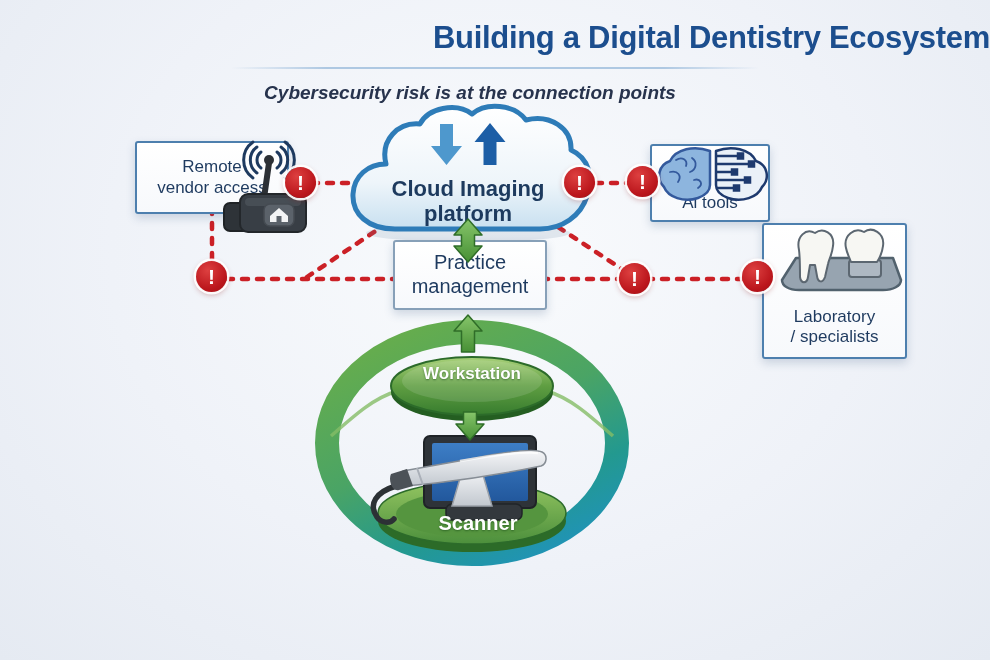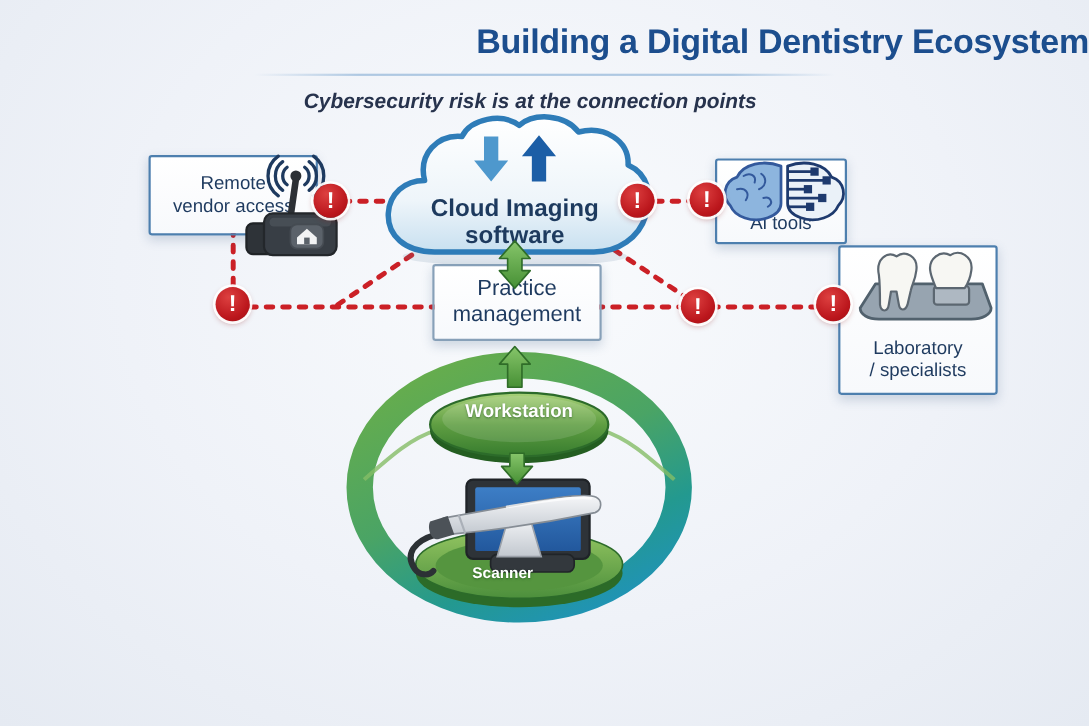--- a/index.html
+++ b/index.html
@@ -14,42 +14,42 @@
   .title{
     left:0;top:20px;width:990px;text-align:right;
     font-size:31px;font-weight:bold;letter-spacing:-0.3px;color:#1c4e8e;
   }
   .divider{
     left:231px;top:67px;width:528px;height:2px;
     background:linear-gradient(to right, rgba(170,196,224,0), #aec8e2 18%, #aec8e2 82%, rgba(170,196,224,0));
   }
   .subtitle{
     left:0;top:82px;width:940px;text-align:center;
-    font-size:19px;font-style:italic;font-weight:600;color:#27334d;margin-left:12px;
+    font-size:19px;font-style:italic;font-weight:600;color:#27334d;
   }
   
   .node{
     background:linear-gradient(to bottom,#ffffff,#f7f9fc);
     border:2px solid #4d7fae;border-radius:3px;
     box-shadow:0 4px 10px rgba(60,90,130,.22);
     color:#1e3a5f;font-weight:normal;text-align:center;
     display:flex;flex-direction:column;justify-content:center;
     line-height:1.18;
   }
   .node span{display:block;}
   #remote-box{left:135px;top:141px;width:150px;height:69px;font-size:17px;}
   #ai-box{left:650px;top:144px;width:120px;height:78px;font-size:17px;justify-content:flex-end;padding-bottom:7px;box-sizing:border-box;}
   #lab-box{left:762px;top:223px;width:145px;height:136px;font-size:17px;justify-content:flex-end;padding-bottom:10px;box-sizing:border-box;}
   #practice-box{left:393px;top:240px;width:150px;height:66px;font-size:20px;border-color:#87a0b8;}
   
   .float-label{color:#1d3a5e;font-weight:bold;text-align:center;line-height:1.15;}
   .float-label span{display:block;}
   #cloud-label{left:383px;top:176px;width:170px;font-size:22px;}
   #lw-label{left:397px;top:364px;width:150px;font-size:17px;color:#ffffff;text-shadow:0 1px 2px rgba(20,70,20,.55);}
-  #scanner-label{left:382px;top:512px;width:150px;font-size:14px;color:#ffffff;text-shadow:0 1px 2px rgba(20,70,20,.55);}
+  #scanner-label{left:403px;top:512px;width:150px;font-size:20px;color:#ffffff;text-shadow:0 1px 2px rgba(20,70,20,.55);}
   
   .risk{
     width:31px;height:31px;border-radius:50%;
     background:radial-gradient(circle at 38% 30%, #dd4040, #bb161c 65%, #9e0f14);
     box-shadow:0 0 0 2.5px rgba(255,255,255,.92), 0 2px 6px rgba(140,20,20,.45);
     color:#ffffff;font-weight:bold;font-size:21px;line-height:31px;text-align:center;
   }
 </style>
 </head>
 <body>
@@ -168,21 +168,21 @@
 
   <div class="abs node" id="practice-box">
     <div>
       <span>Practice</span>
       <span>management</span>
     </div>
   </div>
 
   <div class="abs float-label" id="cloud-label">
     <span>Cloud Imaging</span>
-    <span>software</span>
+    <span>platform</span>
   </div>
 
   <div class="abs float-label" id="lw-label">
     <span>Workstation</span>
   </div>
 
   <div class="abs float-label" id="scanner-label">
     <span>Scanner</span>
   </div>
 

